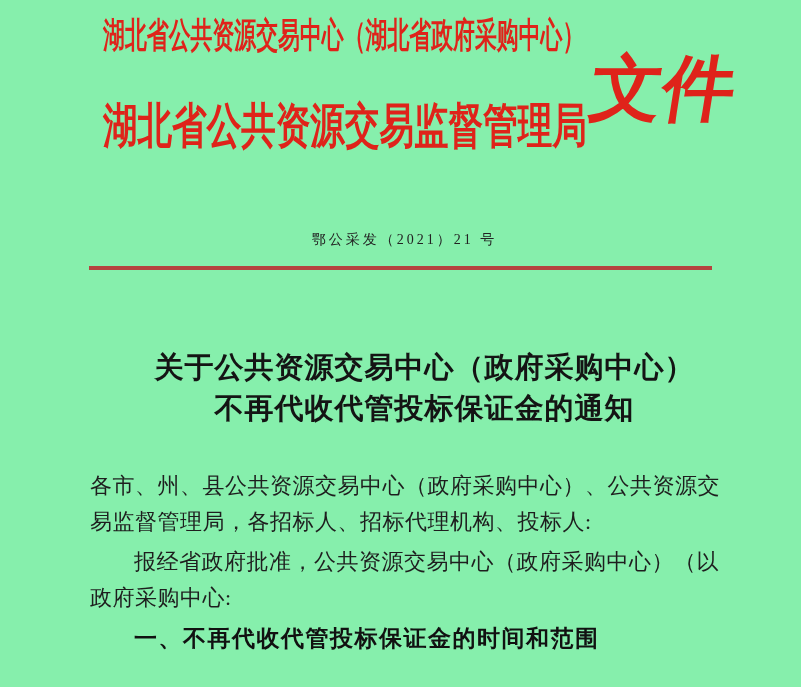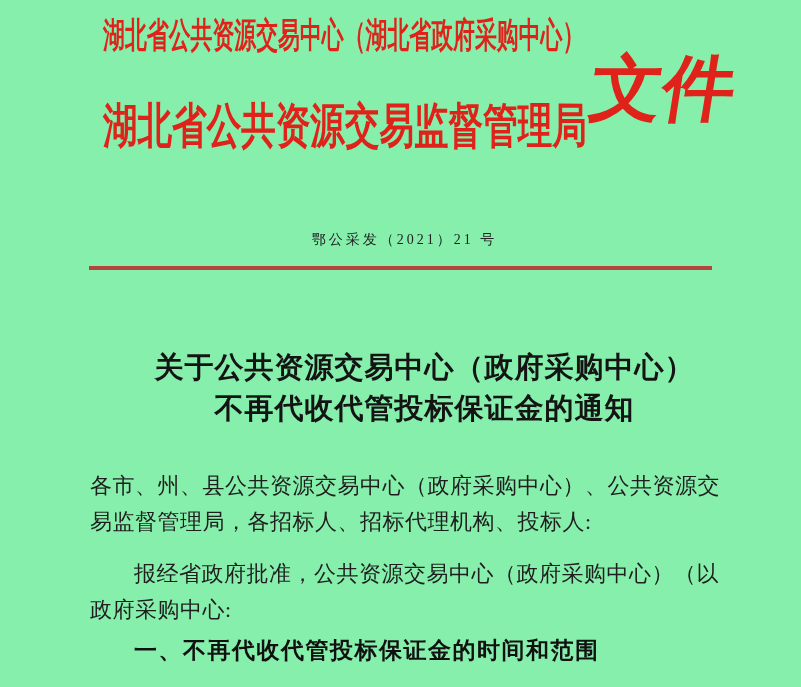--- a/index.html
+++ b/index.html
@@ -118,21 +118,21 @@
     letter-spacing: 0.5px;
     color: #1e1e1e;
   }
   .body-line {
     white-space: nowrap;
   }
   .indent {
     text-indent: 44px;
   }
   .para-gap {
-    margin-top: 16px;
+    margin-top: 4px;
   }
   .section-heading {
     font-family: "Liberation Sans", "DejaVu Sans", sans-serif;
     font-weight: bold;
     font-size: 23px;
     letter-spacing: 1.5px;
     margin-top: 4px;
     text-indent: 44px;
     white-space: nowrap;
     color: #111111;

